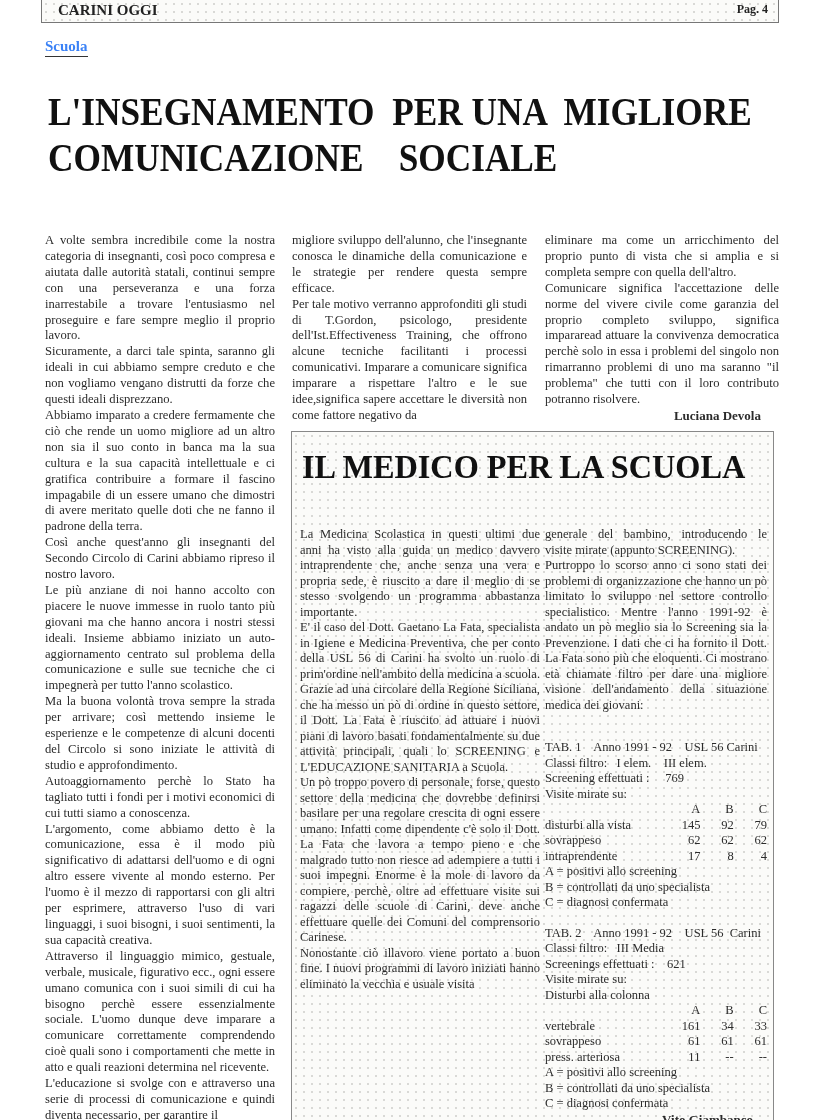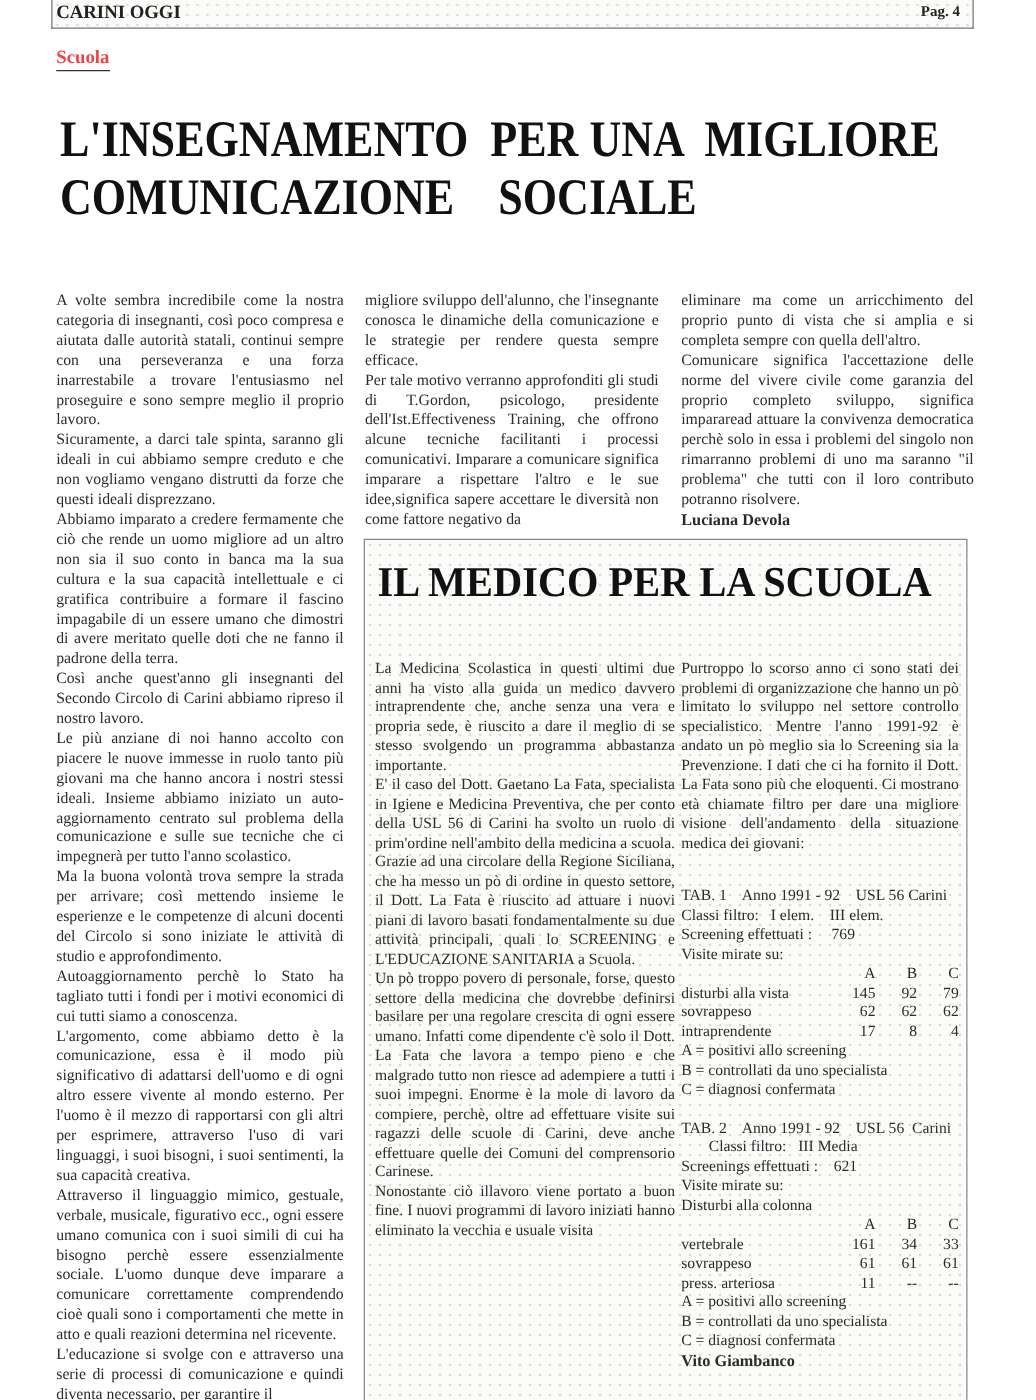--- a/index.html
+++ b/index.html
@@ -1,25 +1,25 @@
 <!DOCTYPE html>
 <html><head>
 <meta charset="utf-8">
 <style>
   html,body{margin:0;padding:0;background:#fff;}
   body{width:829px;height:1120px;position:relative;overflow:hidden;font-family:"Liberation Serif",serif;color:#2a2a2a;}
   .dots{background-color:#fbfbf9;background-image:radial-gradient(circle,#d9d9d6 1px,transparent 1.3px);background-size:8px 8px;}
   .header{position:absolute;left:41px;top:0;width:738px;height:23px;border:1.5px solid #777;border-top:none;box-sizing:border-box;}
-  .header .pub{position:absolute;left:3px;top:2px;font-weight:bold;font-size:15px;color:#222;}
+  .header .pub{position:absolute;left:16px;top:2px;font-weight:bold;font-size:15px;color:#222;}
   .header .pg{position:absolute;right:10px;top:2px;font-weight:bold;font-size:12px;color:#222;}
-  .section{position:absolute;left:45px;top:38px;font-weight:bold;font-size:15px;color:#ef4444;border-bottom:1.5px solid #333;padding-bottom:1px;line-height:17px;}
+  .section{position:absolute;left:45px;top:38px;font-weight:bold;font-size:15px;color:#3b82f6;border-bottom:1.5px solid #333;padding-bottom:1px;line-height:17px;}
   .headline{position:absolute;left:48px;top:88px;font-family:"Liberation Serif",serif;font-weight:bold;font-size:41px;line-height:46px;color:#111;transform:scaleX(0.86);transform-origin:left top;white-space:pre;letter-spacing:0px;}
   .col{position:absolute;font-size:12.6px;line-height:15.9px;text-align:justify;color:#2b2b2b;}
   .col p{margin:0;}
-  .sig{font-weight:bold;font-size:13px;margin-top:0;}
+  .sig{font-weight:bold;text-align:right;font-size:13px;margin-top:0;}
   .box{position:absolute;left:291px;top:431px;width:483px;height:772px;border:1.5px solid #888;box-sizing:border-box;}
   .box-title{position:absolute;left:10px;top:15px;font-weight:bold;font-size:34px;line-height:40px;color:#111;transform:scaleX(0.95);transform-origin:left top;white-space:nowrap;}
   .bcol{position:absolute;font-size:12.5px;line-height:15.5px;text-align:justify;color:#2b2b2b;}
   .bcol p{margin:0;}
   .tab{font-size:12.5px;line-height:15.5px;}
   .tab .row{display:flex;}
   .tab .lbl{width:132px;}
   .tab .v{width:36px;text-align:right;}
 </style>
 </head>
@@ -28,21 +28,21 @@
 <div class="header dots">
   <span class="pub">CARINI OGGI</span>
   <span class="pg">Pag. 4</span>
 </div>
 
 <div class="section">Scuola</div>
 
 <div class="headline"><div>L'INSEGNAMENTO  PER UNA  MIGLIORE</div><div>COMUNICAZIONE    SOCIALE</div></div>
 
 <div class="col" style="left:45px;top:233px;width:230px;">
-  <p>A volte sembra incredibile come la nostra categoria di insegnanti, così poco compresa e aiutata dalle autorità statali, continui sempre con una perseveranza e una forza inarrestabile a trovare l'entusiasmo nel proseguire e sono sempre meglio il proprio lavoro.</p>
+  <p>A volte sembra incredibile come la nostra categoria di insegnanti, così poco compresa e aiutata dalle autorità statali, continui sempre con una perseveranza e una forza inarrestabile a trovare l'entusiasmo nel proseguire e fare sempre meglio il proprio lavoro.</p>
   <p>Sicuramente, a darci tale spinta, saranno gli ideali in cui abbiamo sempre creduto e che non vogliamo vengano distrutti da forze che questi ideali disprezzano.</p>
   <p>Abbiamo imparato a credere fermamente che ciò che rende un uomo migliore ad un altro non sia il suo conto in banca ma la sua cultura e la sua capacità intellettuale e ci gratifica contribuire a formare il fascino impagabile di un essere umano che dimostri di avere meritato quelle doti che ne fanno il padrone della terra.</p>
   <p>Così anche quest'anno gli insegnanti del Secondo Circolo di Carini abbiamo ripreso il nostro lavoro.</p>
   <p>Le più anziane di noi hanno accolto con piacere  le nuove immesse in ruolo tanto più giovani ma che hanno ancora i nostri stessi ideali. Insieme abbiamo iniziato un auto-aggiornamento centrato sul problema della comunicazione e sulle sue tecniche che ci impegnerà per tutto l'anno scolastico.</p>
   <p>Ma la buona volontà trova sempre la strada per arrivare; così mettendo insieme le esperienze e le competenze di alcuni docenti del Circolo si sono iniziate le attività di studio e approfondimento.</p>
   <p>Autoaggiornamento perchè lo Stato ha tagliato tutti i fondi per i motivi economici di cui tutti siamo a conoscenza.</p>
   <p>L'argomento,  come abbiamo detto è la comunicazione, essa è il modo più significativo di adattarsi dell'uomo e di ogni altro essere vivente al mondo esterno. Per l'uomo è il mezzo di rapportarsi con gli altri per esprimere, attraverso l'uso di vari linguaggi, i suoi bisogni, i suoi sentimenti, la sua capacità creativa.</p>
   <p>Attraverso il linguaggio mimico, gestuale, verbale, musicale, figurativo ecc., ogni essere umano comunica con i suoi simili di cui ha bisogno perchè essere essenzialmente sociale. L'uomo dunque deve imparare a comunicare correttamente comprendendo cioè quali sono i comportamenti che mette in atto e quali reazioni determina nel ricevente.</p>
   <p>L'educazione si svolge con e attraverso una serie di processi di comunicazione e quindi diventa necessario, per garantire il</p>
 </div>
@@ -62,20 +62,21 @@
   <div class="box-title">IL MEDICO PER LA SCUOLA</div>
 
   <div class="bcol" style="left:8px;top:95px;width:240px;">
     <p>La Medicina Scolastica in questi ultimi due anni  ha visto alla guida un medico davvero intraprendente che, anche senza una vera e propria sede, è riuscito a dare il meglio di se stesso svolgendo un programma abbastanza importante.</p>
     <p>E' il caso del Dott. Gaetano La Fata, specialista in Igiene e Medicina Preventiva, che per conto della USL 56 di Carini ha svolto un ruolo di prim'ordine nell'ambito della medicina a scuola. Grazie ad una circolare della Regione Siciliana, che ha messo un pò di ordine in questo settore, il Dott. La Fata  è riuscito ad attuare i nuovi piani di lavoro basati fondamentalmente su due attività principali, quali lo SCREENING e L'EDUCAZIONE SANITARIA a Scuola.</p>
     <p>Un pò troppo povero di personale, forse, questo settore della medicina che dovrebbe definirsi basilare per una regolare crescita di ogni essere umano. Infatti come dipendente c'è solo il Dott. La Fata che lavora a tempo pieno e che malgrado tutto non riesce ad adempiere a tutti i suoi impegni. Enorme è la mole di lavoro da compiere, perchè, oltre ad effettuare visite sui ragazzi delle scuole di Carini, deve anche effettuare quelle dei Comuni del comprensorio Carinese.</p>
     <p>Nonostante ciò illavoro viene portato a buon fine. I nuovi programmi di lavoro iniziati hanno eliminato la vecchia e usuale visita</p>
   </div>
 
   <div class="bcol" style="left:253px;top:95px;width:222px;">
+    <p>generale del bambino, introducendo le visite mirate  (appunto  SCREENING).</p>
     <p>Purtroppo lo scorso anno ci sono stati dei problemi di organizzazione che hanno un pò limitato lo sviluppo nel settore controllo specialistico. Mentre l'anno 1991-92 è andato un pò meglio sia lo Screening sia la Prevenzione. I dati che ci ha fornito il Dott. La Fata sono più che eloquenti. Ci mostrano età chiamate filtro per dare una migliore visione dell'andamento della situazione medica dei giovani:</p>
     <div class="tab" style="margin-top:27px;text-align:left;">
       <div style="white-space:pre;">TAB. 1    Anno 1991 - 92    USL 56 Carini</div>
       <div style="white-space:pre;">Classi filtro:   I elem.    III elem.</div>
       <div style="white-space:pre;">Screening effettuati :     769</div>
       <div>Visite mirate su:</div>
       <div class="row">
           <span class="lbl"></span>
           <span class="v">A</span>
           <span class="v">B</span>
@@ -98,21 +99,21 @@
           <span class="v">17</span>
           <span class="v">8</span>
           <span class="v">4</span>
         </div>
       <div>A = positivi allo screening</div>
       <div>B = controllati da uno specialista</div>
       <div>C = diagnosi confermata</div>
     </div>
     <div class="tab" style="margin-top:15px;text-align:left;">
       <div style="white-space:pre;">TAB. 2    Anno 1991 - 92    USL 56  Carini</div>
-      <div style="white-space:pre;margin-left:22px;">Classi filtro:   III Media</div>
+      <div style="white-space:pre;">Classi filtro:   III Media</div>
       <div style="white-space:pre;">Screenings effettuati :    621</div>
       <div>Visite mirate su:</div>
       <div>Disturbi alla colonna</div>
       <div class="row">
           <span class="lbl"></span>
           <span class="v">A</span>
           <span class="v">B</span>
           <span class="v">C</span>
         </div>
       <div class="row">

